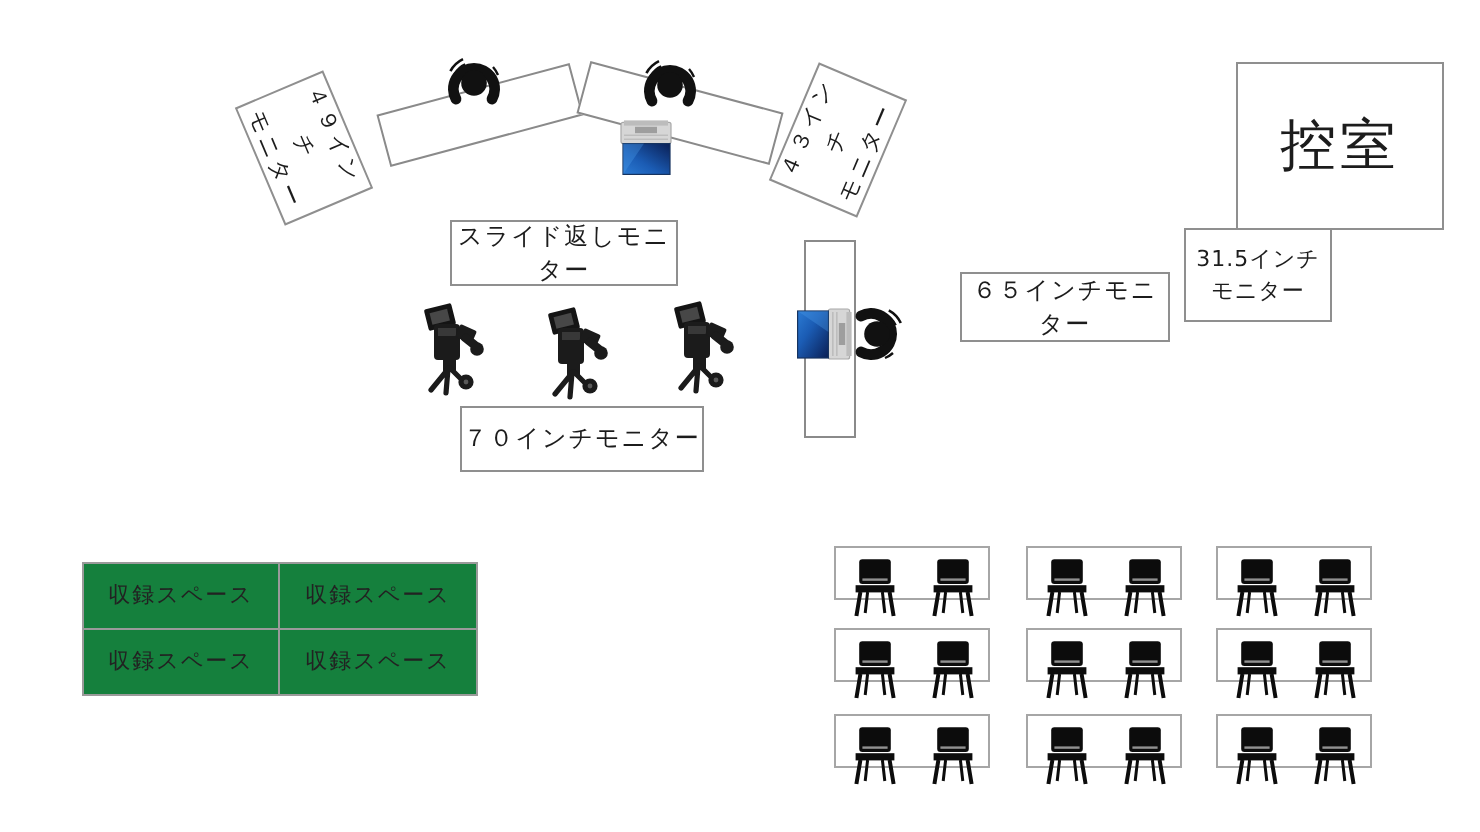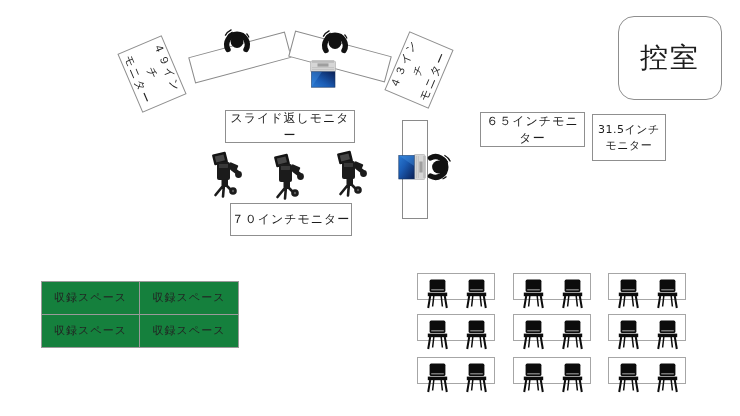--- a/index.html
+++ b/index.html
@@ -131,40 +131,40 @@
     </svg>
 
   <div class="desk" style="left:402px;top:120px;width:26px;height:99px;"></div>
   <svg class="icon" style="left:398px;top:153px;width:28px;height:28px;transform:rotate(90deg);">
       <use href="#icon-laptop"></use>
     </svg>
   <svg class="icon" style="left:423px;top:152px;width:30px;height:30px;transform:rotate(90deg);">
       <use href="#icon-person"></use>
     </svg>
 
-  <div class="labelbox small-label" style="left:225px;top:110px;width:130px;height:33px;">
+  <div class="labelbox small-label" style="left:225px;top:110px;width:114px;height:33px;">
     <span>スライド返しモニター</span>
   </div>
 
   <div class="labelbox small-label" style="left:230px;top:203px;width:122px;height:33px;font-family:Liberation Serif, serif;">
     <span>７０インチモニター</span>
   </div>
 
-  <div class="labelbox small-label" style="left:480px;top:112px;width:105px;height:35px;">
+  <div class="labelbox small-label" style="left:480px;top:136px;width:105px;height:35px;">
     <span>６５インチモニター</span>
   </div>
 
   <div class="labelbox tiny-label" style="left:592px;top:114px;width:74px;height:47px;">
     <div>
       <span class="ln">31.5インチ</span>
       <span class="ln">モニター</span>
     </div>
   </div>
 
-  <div class="labelbox waiting" style="left:618px;top:16px;width:104px;height:84px;border-radius:16px;">
+  <div class="labelbox waiting" style="left:618px;top:31px;width:104px;height:84px;">
     <span>控室</span>
   </div>
 
   <svg class="icon" style="left:211px;top:150px;width:34px;height:48px;">
       <use href="#icon-camera"></use>
     </svg>
   <svg class="icon" style="left:273px;top:152px;width:34px;height:48px;">
       <use href="#icon-camera"></use>
     </svg>
   <svg class="icon" style="left:336px;top:149px;width:34px;height:48px;">

